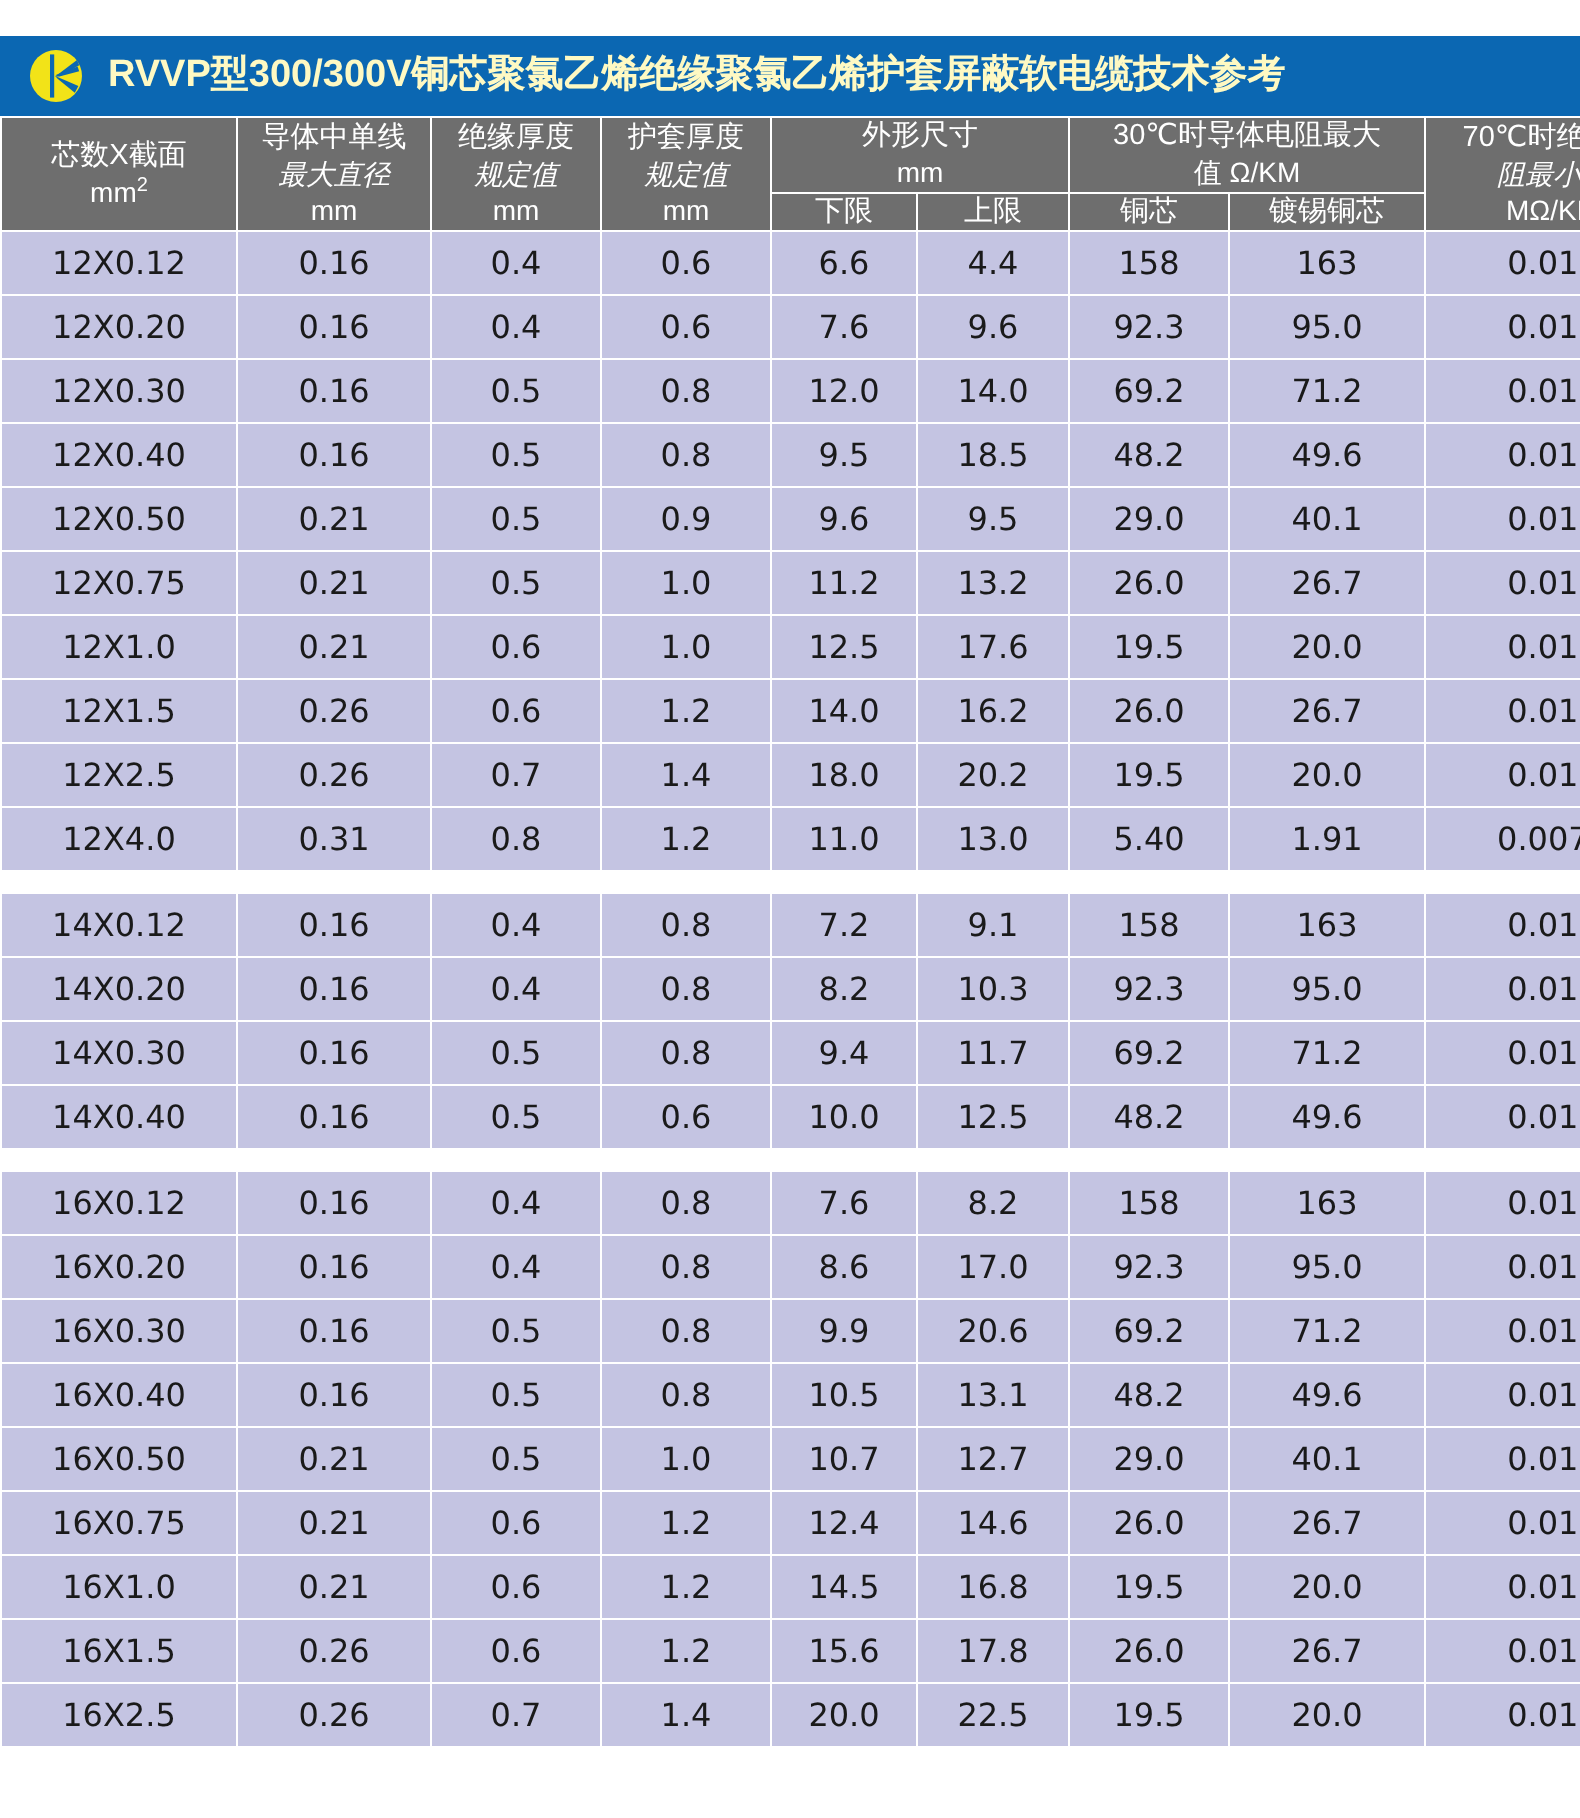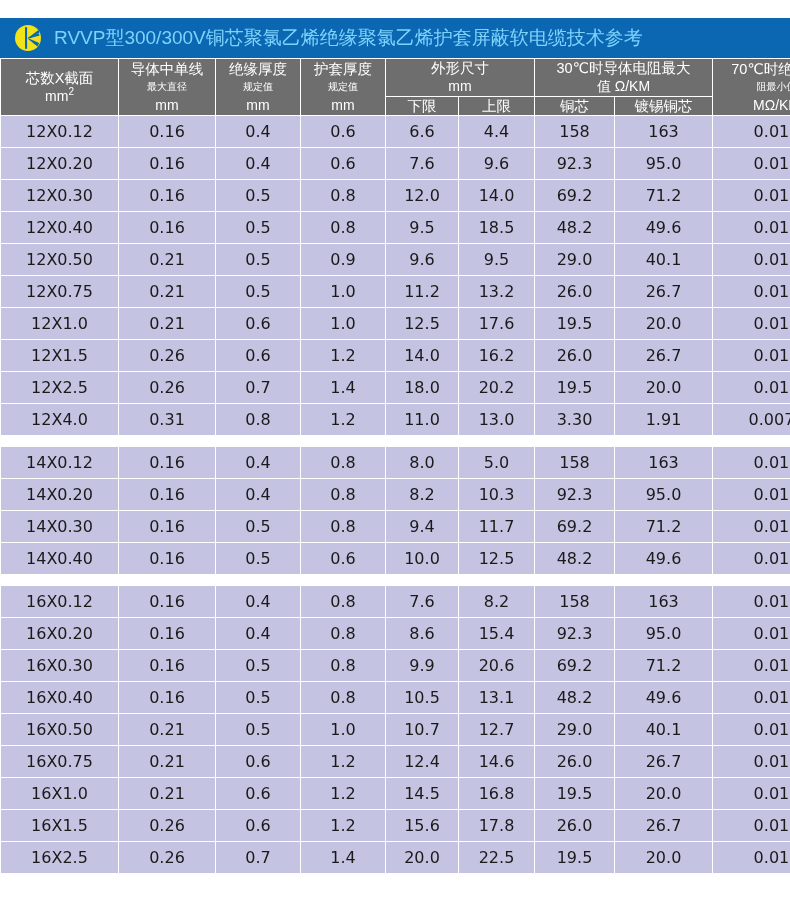--- a/index.html
+++ b/index.html
@@ -34,26 +34,26 @@
   }
   .logo {
     width: 28px;
     height: 28px;
     flex: 0 0 28px;
     margin-right: 12px;
     position: relative;
   }
   .logo svg { display: block; }
   .title-text {
-    color: #7dd3fc;
+    color: #fef9c3;
     font-size: 19px;
     line-height: 22px;
     letter-spacing: 0px;
     white-space: nowrap;
-    font-weight: 400;
+    font-weight: 700;
   }
 
   
   .table-wrap {
     position: absolute;
     left: 0;
     top: 58px;
     width: 790px;
   }
   table.spec {
@@ -72,22 +72,23 @@
   thead th {
     background: #6e6e6e;
     color: #ffffff;
     font-weight: 400;
     font-size: 14.5px;
     line-height: 18px;
     padding: 3px 2px;
   }
   thead th .sub {
     display: block;
-    font-size: 10px;
+    font-size: 14px;
     line-height: 18px;
+    font-style: italic;
   }
   thead th .unit {
     display: block;
     font-size: 14px;
     line-height: 19px;
   }
   thead th sup {
     font-size: 10px;
     vertical-align: super;
     line-height: 0;
@@ -291,34 +292,34 @@
             <td>20.0</td>
             <td>0.010</td>
           </tr>
           <tr>
             <td class="first-col">12X4.0</td>
             <td>0.31</td>
             <td>0.8</td>
             <td>1.2</td>
             <td>11.0</td>
             <td>13.0</td>
-            <td>3.30</td>
+            <td>5.40</td>
             <td>1.91</td>
             <td>0.0070</td>
           </tr>
           <tr class="group-gap">
             <td colspan="9"></td>
           </tr>
           <tr>
             <td class="first-col">14X0.12</td>
             <td>0.16</td>
             <td>0.4</td>
             <td>0.8</td>
-            <td>8.0</td>
-            <td>5.0</td>
+            <td>7.2</td>
+            <td>9.1</td>
             <td>158</td>
             <td>163</td>
             <td>0.016</td>
           </tr>
           <tr>
             <td class="first-col">14X0.20</td>
             <td>0.16</td>
             <td>0.4</td>
             <td>0.8</td>
             <td>8.2</td>
@@ -362,21 +363,21 @@
             <td>158</td>
             <td>163</td>
             <td>0.016</td>
           </tr>
           <tr>
             <td class="first-col">16X0.20</td>
             <td>0.16</td>
             <td>0.4</td>
             <td>0.8</td>
             <td>8.6</td>
-            <td>15.4</td>
+            <td>17.0</td>
             <td>92.3</td>
             <td>95.0</td>
             <td>0.014</td>
           </tr>
           <tr>
             <td class="first-col">16X0.30</td>
             <td>0.16</td>
             <td>0.5</td>
             <td>0.8</td>
             <td>9.9</td>

